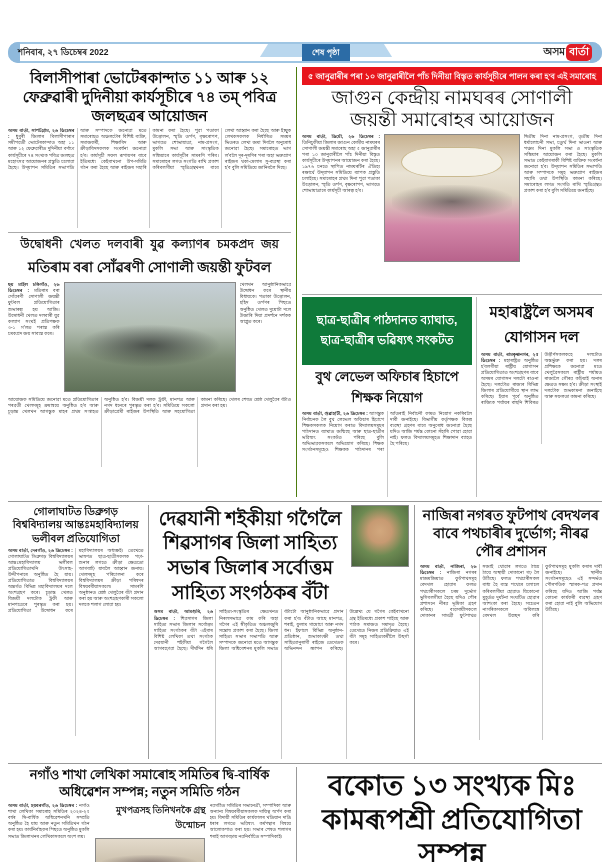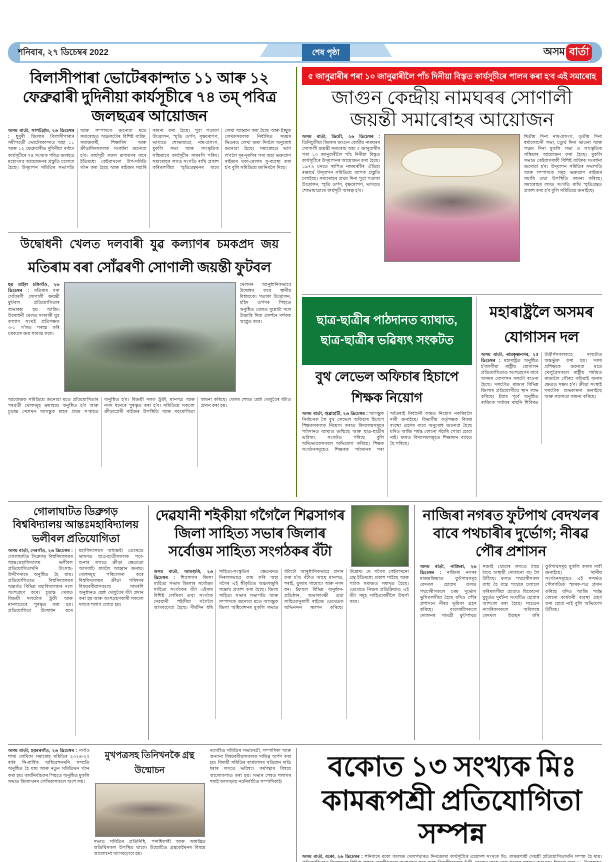--- a/index.html
+++ b/index.html
@@ -68,35 +68,35 @@
   .a8-head{font-size:15px;margin:3px 0 2px;}
   .a8-body{column-count:2;height:92px;}
   
   .band2{border-top:1px solid #999;margin-top:4px;padding-top:3px;min-height:232px;}
   .a3{width:23.5%;box-sizing:border-box;padding-right:4px;}
   .a4{width:45%;box-sizing:border-box;border-left:1px solid #999;border-right:1px solid #999;padding:0 5px;}
   .a5{width:31.5%;box-sizing:border-box;padding-left:5px;}
   .a3-head{font-size:10.5px;line-height:1.3;margin-bottom:2px;}
   .a3-body{column-count:2;height:188px;}
   .a4-top{display:flex;align-items:flex-start;gap:4px;}
-  .a4-head{font-size:14px;line-height:1.3;flex:1;margin:2px 0;}
+  .a4-head{font-size:19px;line-height:1.3;flex:1;margin:2px 0;}
   .ph-portrait{width:58px;height:62px;flex:0 0 auto;
      background:radial-gradient(circle at 50% 42%,#d2a87e 0%,#c79a72 26%,#6d8a52 55%,#48643c 100%);}
   .a4-body{column-count:4;height:150px;margin-top:2px;}
   .a5-head{font-size:14px;line-height:1.3;margin:2px 0 3px;}
   .a5-body{column-count:3;height:176px;}
   
   .band3{border-top:1px solid #999;margin-top:4px;padding-top:3px;min-height:168px;}
   .a9{width:48.5%;box-sizing:border-box;padding-right:5px;}
   .a10{width:51.5%;box-sizing:border-box;border-left:1px solid #999;padding-left:5px;}
   .a9-head{font-size:13px;line-height:1.3;margin-bottom:2px;}
   .a9-row{display:flex;gap:4px;height:128px;}
   .a9-row .side{flex:1;}
   .a9-mid{width:112px;flex:0 0 auto;text-align:center;}
-  .a9-sub{font-size:9px;font-weight:bold;font-family:"Liberation Serif",serif;margin-bottom:5px;}
+  .a9-sub{font-size:9px;font-weight:bold;font-family:"Liberation Serif",serif;margin-bottom:5px;text-align:right;}
   .ph-books{width:110px;height:54px;margin:0 auto;
      background:linear-gradient(to bottom,#e3dacb 0%,#cdc2ae 45%,#a1937f 75%,#85796a 100%);position:relative;}
   .ph-books:before{content:"";position:absolute;left:6%;right:6%;top:30%;height:34%;
      background:radial-gradient(ellipse at 50% 50%,rgba(60,45,55,.5),rgba(60,45,55,0) 75%);}
   .a9-midtxt{font-size:4.6px;line-height:1.32;text-align:justify;height:58px;overflow:hidden;margin-top:2px;color:#222;}
   .a10-kick{font-size:10px;margin-top:2px;}
   .a10-head{font-size:28px;line-height:1.2;font-weight:800;margin:2px 0 3px;}
   .a10-body{column-count:1;height:70px;}
 </style>
 </head>
@@ -201,20 +201,21 @@
     <div class="a5">
       <h2 class="a5-head">নাজিৰা নগৰত ফুটপাথ বেদখলৰ বাবে পথচাৰীৰ দুৰ্ভোগ; নীৰৱ পৌৰ প্ৰশাসন</h2>
       <div class="body a5-body">
         <span class="dl">অসম বাৰ্তা, নাজিৰা, ২৬ ডিচেম্বৰ :</span><span> নাজিৰা নগৰৰ মাজমজিয়াত ফুটপাথসমূহ বেদখল হোৱাৰ ফলত পথচাৰীসকলে চৰম দুৰ্ভোগ ভুগিবলগীয়া হৈছে যদিও পৌৰ প্ৰশাসনে নীৰৱ ভূমিকা গ্ৰহণ কৰিছে। ব্যৱসায়ীসকলে দোকানৰ সামগ্ৰী ফুটপাথত সজাই থোৱাৰ লগতে ঠায়ে ঠায়ে অস্থায়ী দোকানো গঢ় লৈ উঠিছে। ফলত পথচাৰীসকল বাধ্য হৈ ব্যস্ত পথেৰে চলাচল কৰিবলগীয়া হোৱাত যিকোনো মুহূৰ্তত দুৰ্ঘটনা সংঘটিত হোৱাৰ আশংকা কৰা হৈছে। সচেতন নাগৰিকসকলে অবিলম্বে বেদখল উচ্ছেদ কৰি ফুটপাথসমূহ মুকলি কৰাৰ দাবী জনাইছে। স্থানীয় সংগঠনসমূহেও এই সন্দৰ্ভত পৌৰপতিক স্মাৰক-পত্ৰ প্ৰদান কৰিছে যদিও আজি পৰ্যন্ত কোনো কাৰ্যকৰী ব্যৱস্থা গ্ৰহণ কৰা হোৱা নাই বুলি অভিযোগ উঠিছে।</span>
       </div>
     </div>
   </div>
 
   <div class="band band3">
     <div class="a9">
+      <h2 class="a9-head">নগাঁও শাখা লেখিকা সমাৰোহ সমিতিৰ দ্বি-বাৰ্ষিক অধিৱেশন সম্পন্ন; নতুন সমিতি গঠন</h2>
       <div class="a9-row">
         <div class="side body">
           <span class="dl">অসম বাৰ্তা, হয়বৰগাঁও, ২৬ ডিচেম্বৰ :</span><span> নগাঁও শাখা লেখিকা সমাৰোহ সমিতিৰ ২০২৪-২৫ বৰ্ষৰ দ্বি-বাৰ্ষিক অধিৱেশনখনি সম্প্ৰতি অনুষ্ঠিত হৈ যায় আৰু নতুন সমিতিখন গঠন কৰা হয়। কাৰ্যনিৰ্বাহকৰ পিছতে অনুষ্ঠিত মুকলি সভাত জিলাখনৰ লেখিকাসকলে অংশ লয়।</span>
         </div>
         <div class="a9-mid">
           <div class="a9-sub">মুখপত্ৰসহ তিনিখনকৈ গ্ৰন্থ উন্মোচন</div>
           <div class="photo ph-books"></div>
           <div class="a9-midtxt">সভাত সমিতিৰ প্ৰতিনিধি, পদাধিকাৰী আৰু আমন্ত্ৰিত অতিথিসকল উপস্থিত থাকে। উন্মোচিত গ্ৰন্থকেইখনৰ বিষয়ে আলোচনা আগবঢ়োৱা হয়।</div>
         </div>
         <div class="side body">

